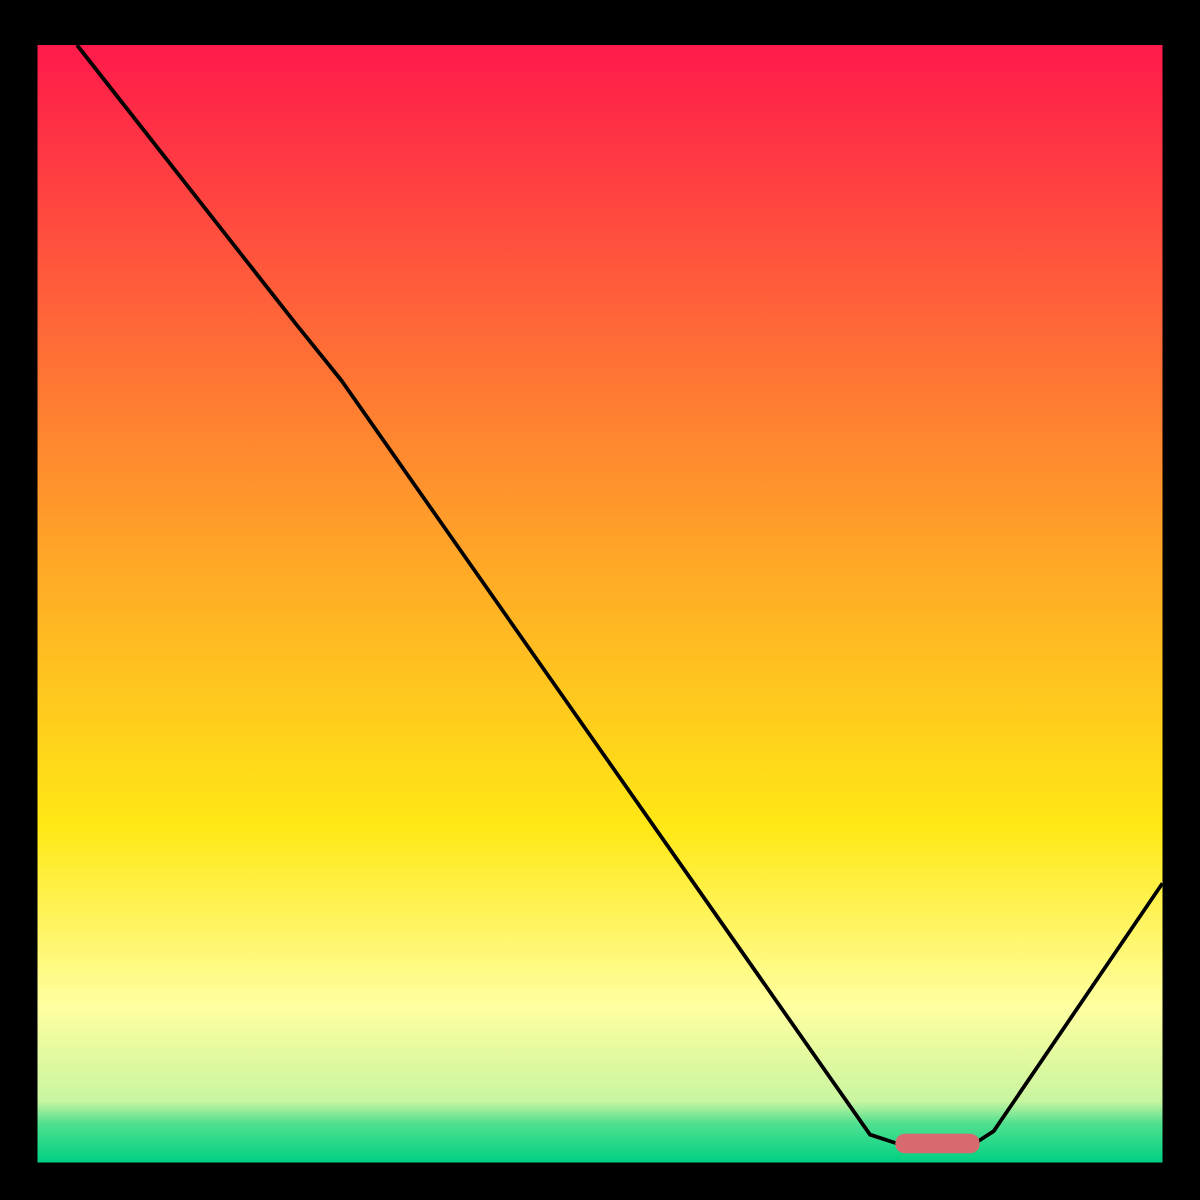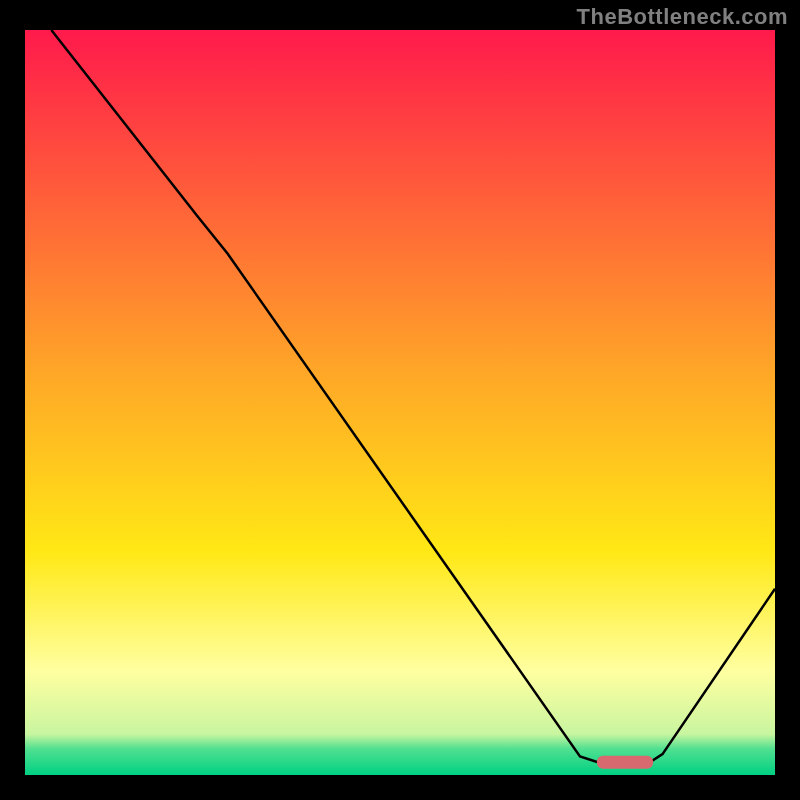--- a/index.html
+++ b/index.html
@@ -54,14 +54,13 @@
 
     <rect id="plot-bg" fill="url(#bg-grad)" x="25" y="30" width="750" height="745"></rect>
 
     <path id="curve-path" fill="none" stroke="#000" stroke-width="2.5" d="M51.3 30.0 L197.5 216.3 L227.5 253.5 L580.0 756.4 L602.5 763.8 L647.5 763.8 L662.5 754.1 L775.0 588.8"></path>
 
     <rect id="marker-rect" rx="6" ry="6" x="596.875" y="755.835" width="56.25" height="13" fill="#d86a6f"></rect>
 
     <rect id="plot-border" fill="none" stroke="#000" stroke-width="0" x="25" y="30" width="750" height="745"></rect>
   </svg>
 
-  <div class="watermark">TheBottleneck.com</div>
 </div>
 
 </body></html>

